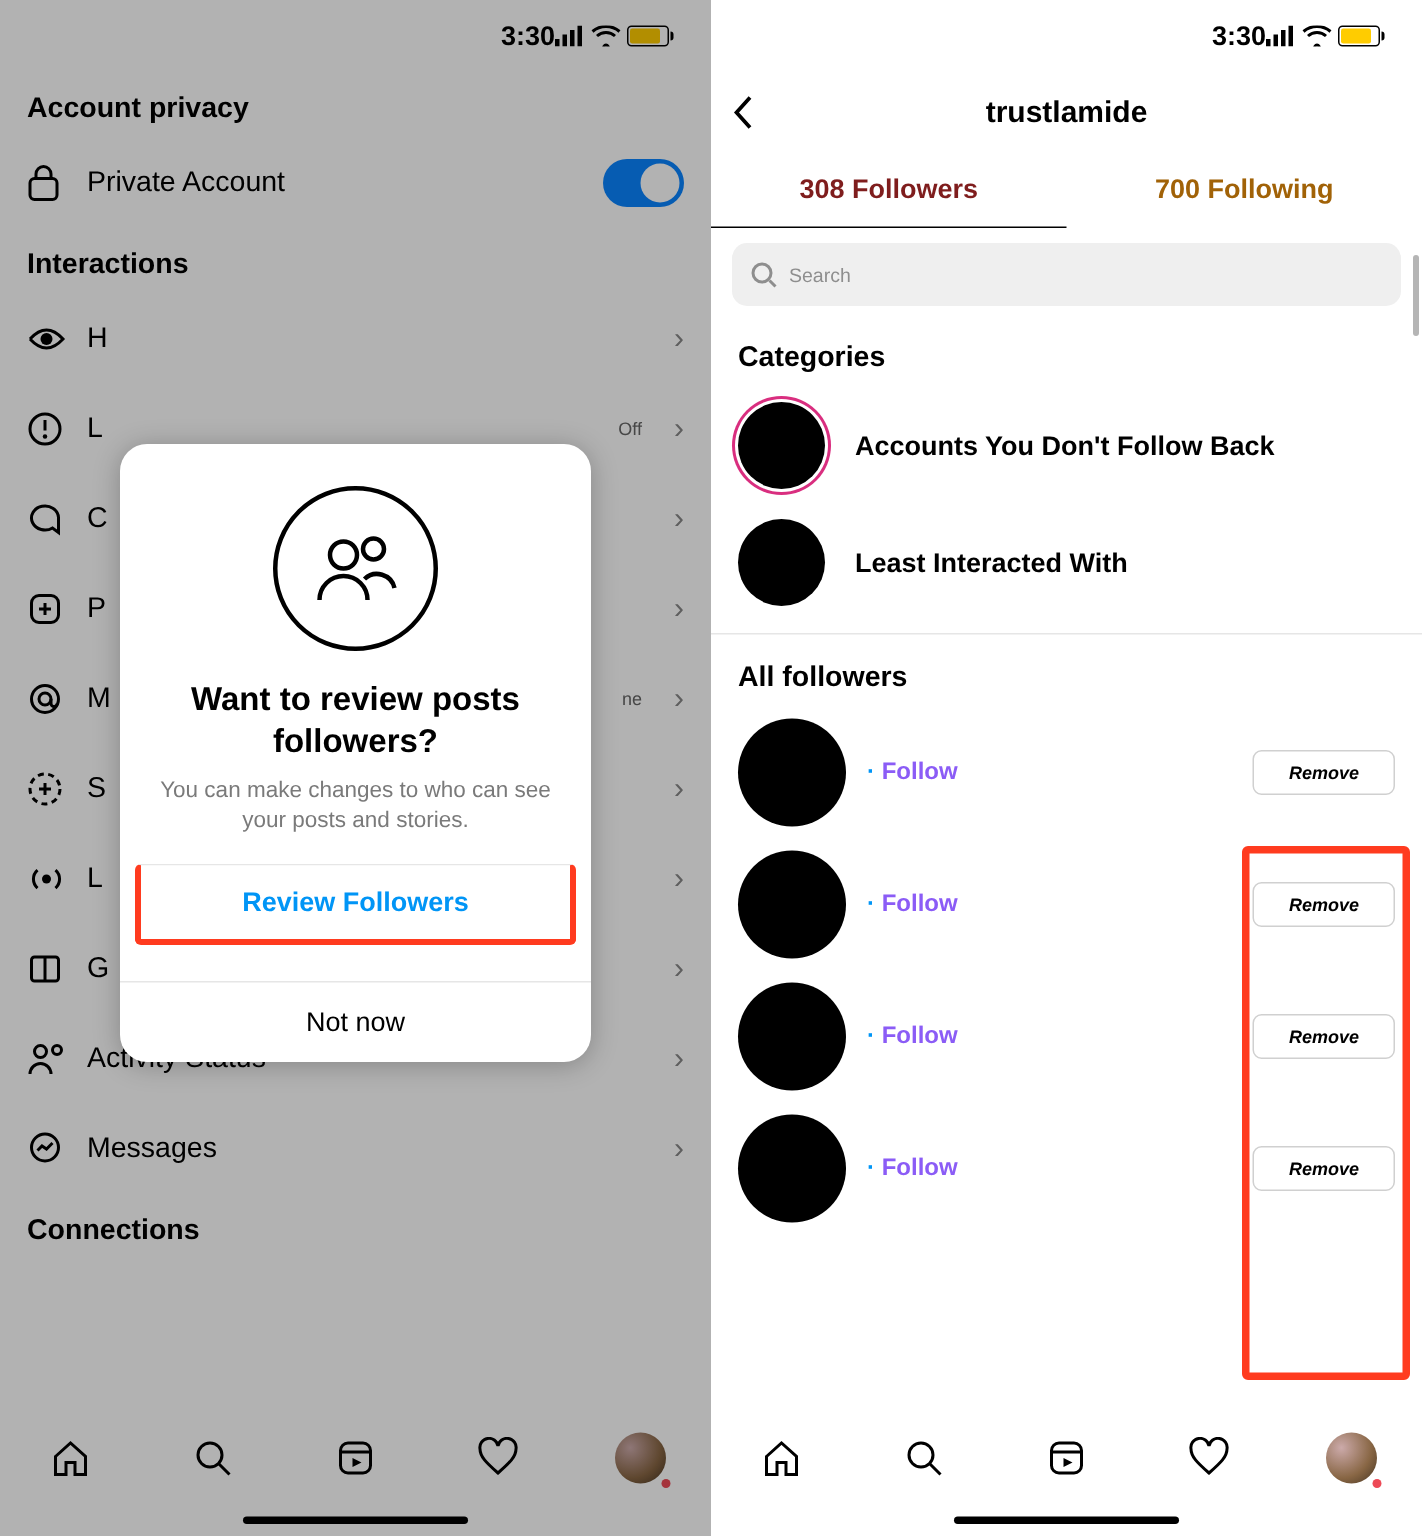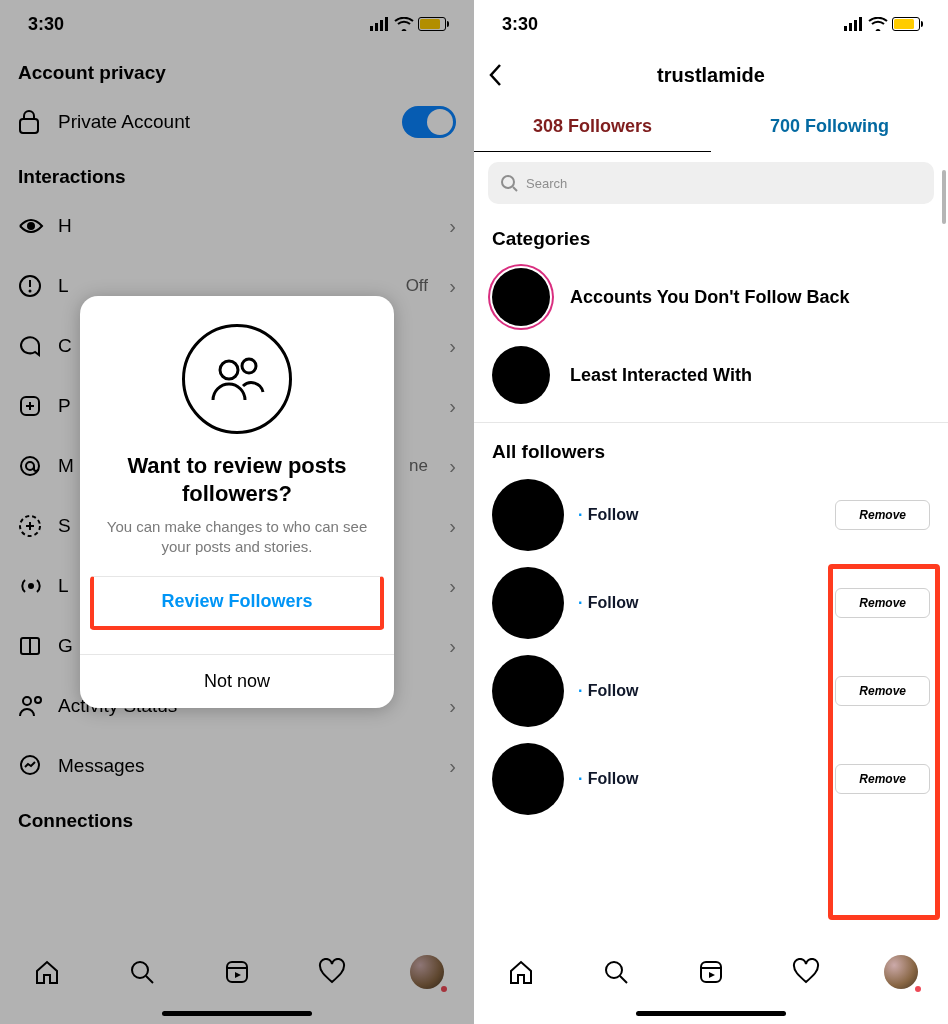--- a/index.html
+++ b/index.html
@@ -1,67 +1,67 @@
 <!DOCTYPE html>
 <html><head>
 <meta charset="utf-8">
 <style>
   * { box-sizing: border-box; margin: 0; padding: 0; font-family: -apple-system, Helvetica, Arial, sans-serif; }
   body { width: 948px; height: 1024px; display: flex; background: #fff; }
   .phone { width: 474px; height: 1024px; position: relative; overflow: hidden; background:#fff; }
   .phone.left { filter: none; }
-  .statusbar { height: 48px; display: flex; align-items: center; justify-content: space-between; padding: 0 28px; font-size: 18px; font-weight: 600; }
+  .statusbar { height: 48px; display: flex; align-items: center; justify-content: flex-end; padding: 0 28px; font-size: 18px; font-weight: 600; }
   .status-icons { display:flex; align-items:center; gap:4px; }
   .battery { width:28px; height:14px; border:1.5px solid #000; border-radius:3px; position:relative; }
   .battery::after { content:""; position:absolute; right:-4px; top:3px; width:2px; height:6px; background:#000; border-radius:0 2px 2px 0;}
   .battery .fill { position:absolute; left:1px; top:1px; bottom:1px; width:75%; background:#ffcc00; border-radius:1.5px;}
   .header { height:54px; display:flex; align-items:center; justify-content:center; position:relative; }
   .header .back { position:absolute; left:14px; font-size:26px; }
   .header .title { font-size:20px; font-weight:700; }
 
   
   .left-stage { position:absolute; inset:0; background:#fff; }
   .dim { position:absolute; inset:0; background:rgba(0,0,0,0.3); }
 
   .section-label { font-size:19px; font-weight:700; padding:14px 18px 8px; }
   .row { height:60px; display:flex; align-items:center; padding:0 18px; position:relative; font-size:19px; }
   .row .icon-slot { width:40px; display:flex; justify-content:flex-start; }
   .row .chev { position:absolute; right:18px; color:#888; font-size:20px; }
-  .row .trail { position:absolute; right:46px; color:#666; font-size:17px; }
+  .row .trail { position:absolute; right:46px; color:#666; font-size:12px; }
   .toggle { position:absolute; right:18px; width:54px; height:32px; background:#0a84ff; border-radius:16px; }
   .toggle::after { content:""; position:absolute; right:3px; top:3px; width:26px; height:26px; background:#fff; border-radius:50%; }
 
   .tabbar { position:absolute; bottom:0; left:0; right:0; height:84px; display:flex; justify-content:space-around; align-items:flex-start; padding-top:12px; background:inherit; }
   .tabbar .titem { width:40px; height:40px; display:flex; align-items:center; justify-content:center; }
   .home-indicator { position:absolute; bottom:8px; left:50%; transform:translateX(-50%); width:150px; height:5px; background:#000; border-radius:3px; }
 
   
   .modal { position:absolute; left:80px; right:80px; top:296px; background:#fff; border-radius:18px; overflow:hidden; box-shadow:0 2px 18px rgba(0,0,0,0.25); }
   .modal .circle { width:110px; height:110px; border:3px solid #000; border-radius:50%; margin:28px auto 18px; display:flex; align-items:center; justify-content:center; }
   .modal h3 { text-align:center; font-size:22px; font-weight:700; padding:0 22px; line-height:1.25; }
   .modal p { text-align:center; font-size:15px; color:#7a7a7a; padding:10px 22px 18px; line-height:1.35; }
   .modal .opt { height:54px; display:flex; align-items:center; justify-content:center; border-top:1px solid #e6e6e6; font-size:18px;margin-top:24px; }
   .modal .opt.primary { color:#0095f6; font-weight:700; }
   .highlight-red { border:4px solid #ff3b1f; border-radius:4px;text-align:right; }
 
   
   .tabs { display:flex; }
-  .tab { flex:1; text-align:center; padding:14px 0; font-size:18px; font-weight:600; color:#0369a1; }
+  .tab { flex:1; text-align:center; padding:14px 0; font-size:18px; font-weight:600; color:#a16207; }
   .tab.active { color:#7f1d1d; border-bottom:1.5px solid #000; }
   .searchbar { margin:10px 14px; height:42px; background:#efefef; border-radius:10px; display:flex; align-items:center; padding:0 12px; color:#8e8e8e; font-size:13px; gap:8px; }
   .scroll-ind { position:absolute; right:2px; top:170px; width:4px; height:54px; background:#b5b5b5; border-radius:2px; }
   .cat-row { display:flex; align-items:center; gap:20px; padding:10px 18px; }
   .avatar { width:58px; height:58px; border-radius:50%; background:#000; flex-shrink:0; }
   .avatar.story { background:#000; box-shadow:0 0 0 2px #fff, 0 0 0 4px #d92e7f; }
   .cat-row .lbl { font-size:18px; font-weight:700; }
   .divider { height:1px; background:#e6e6e6; margin:8px 0 4px; }
   .follower-row { display:flex; align-items:center; padding:8px 18px; gap:14px; height:88px; }
   .follower-row .avatar { width:72px; height:72px; }
   .follower-info { flex:1; }
-  .follow-link { color:#0f172a; font-size:16px; font-weight:600; }
+  .follow-link { color:#8b5cf6; font-size:16px; font-weight:600; }
   .follow-link::before { content:"· "; color:#0095f6; }
   .remove-btn { border:1px solid #d0d0d0; border-radius:6px; padding:7px 23px; font-size:12px; font-weight:600; background:#fff;font-style:italic; }
   .remove-highlight { position:absolute; right:8px; top:564px; width:112px; height:356px; border:5px solid #ff3b1f; border-radius:4px; pointer-events:none; }
   .profile-pic { width:34px; height:34px; border-radius:50%; background: radial-gradient(circle at 30% 30%, #caa 0, #864 60%, #432 100%); position:relative; }
   .profile-pic::after{content:""; position:absolute; right:-3px; bottom:-3px; width:6px;height:6px;background:#ed4956;border-radius:50%;}
 
   svg { display:block; }
 </style>
 </head>
 <body>

